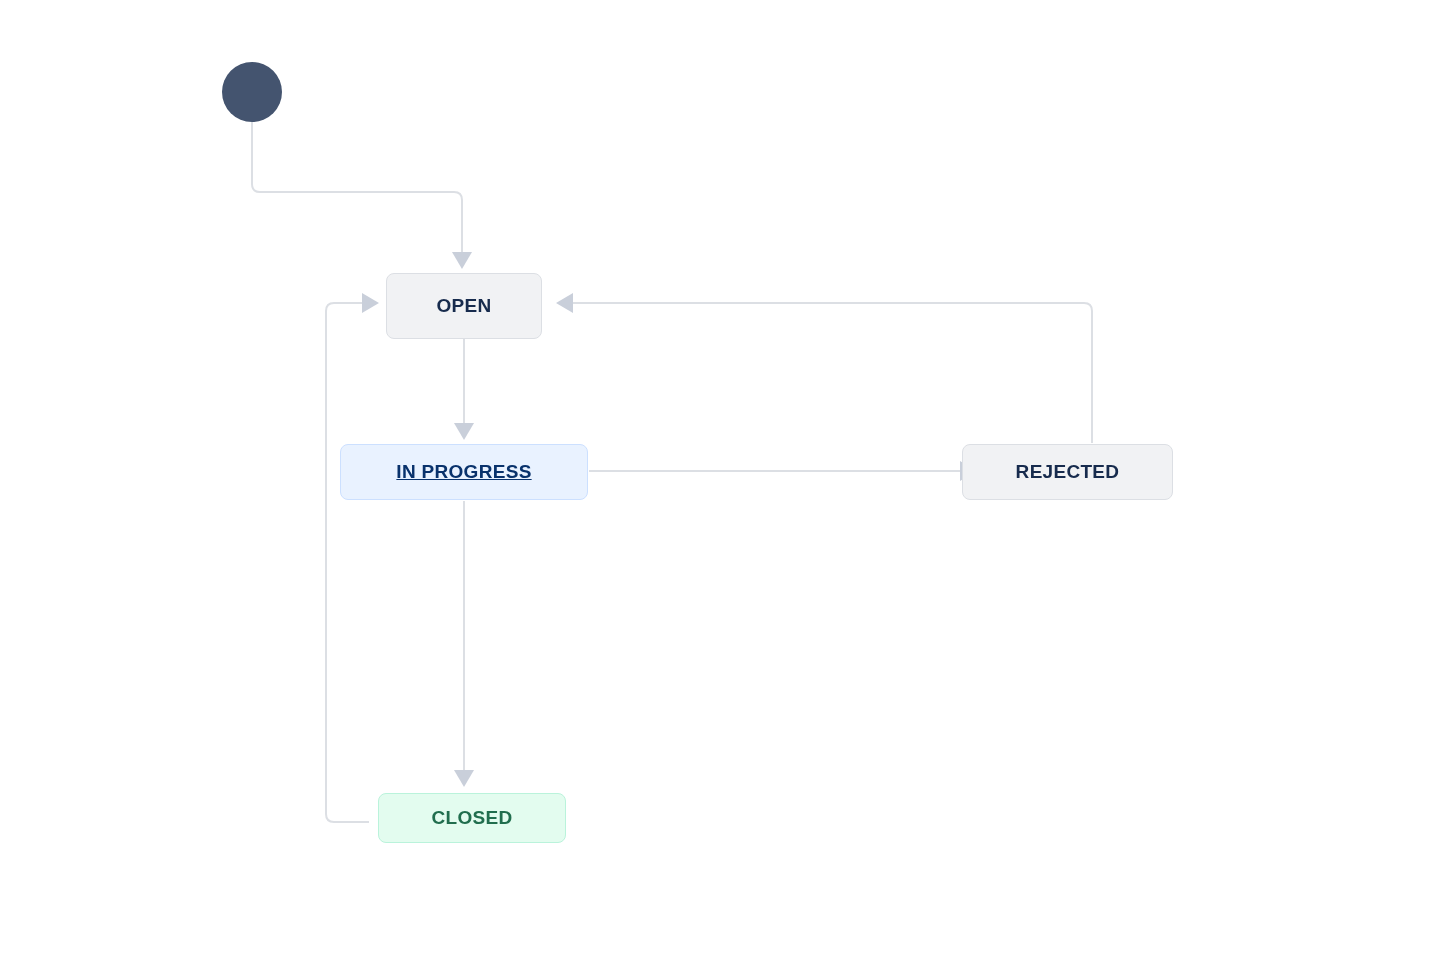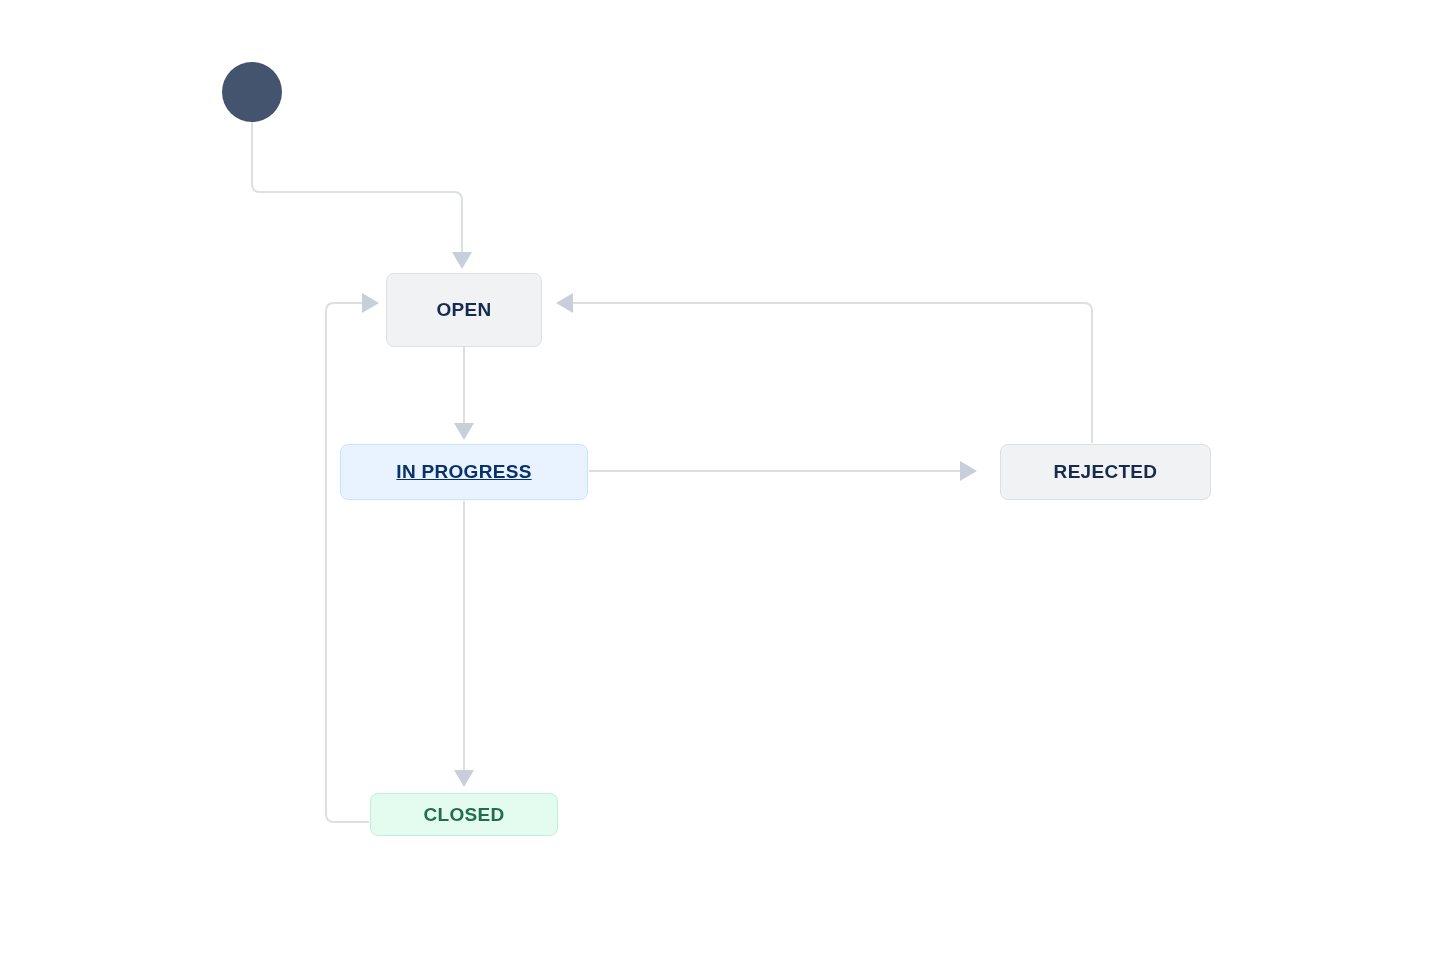--- a/index.html
+++ b/index.html
@@ -48,24 +48,24 @@
     justify-content: center;
     cursor: pointer;
   }
   .node .label {
     font-size: 19px;
     font-weight: 700;
     letter-spacing: 0.3px;
     white-space: nowrap;
     user-select: none;
   }
-  .node-open        { left: 386px; top: 273px; width: 156px; height: 74px; }
+  .node-open        { left: 386px; top: 273px; width: 156px; height: 66px; }
   .node-in-progress { left: 340px; top: 444px; width: 248px; height: 56px; }
-  .node-rejected    { left: 1000px; top: 444px; width: 211px; height: 56px; }
-  .node-closed      { left: 370px; top: 793px; width: 188px; height: 43px; align-items: center; }
+  .node-rejected    { left: 962px; top: 444px; width: 211px; height: 56px; }
+  .node-closed      { left: 378px; top: 793px; width: 188px; height: 50px; align-items: center; }
 </style>
 </head>
 <body>
 
 <div class="canvas" style="background-color: rgb(255, 255, 255);">
 
   <svg class="edges-layer" viewBox="0 0 1432 980" style="--edge: #DCDFE4; --arrow: #C9CFDA; --start: #44546F;">
 
     <g class="edge">
       <path d="M 252 122 L 252 184 Q 252 192 260 192 L 454 192 Q 462 192 462 200 L 462 252"></path>

